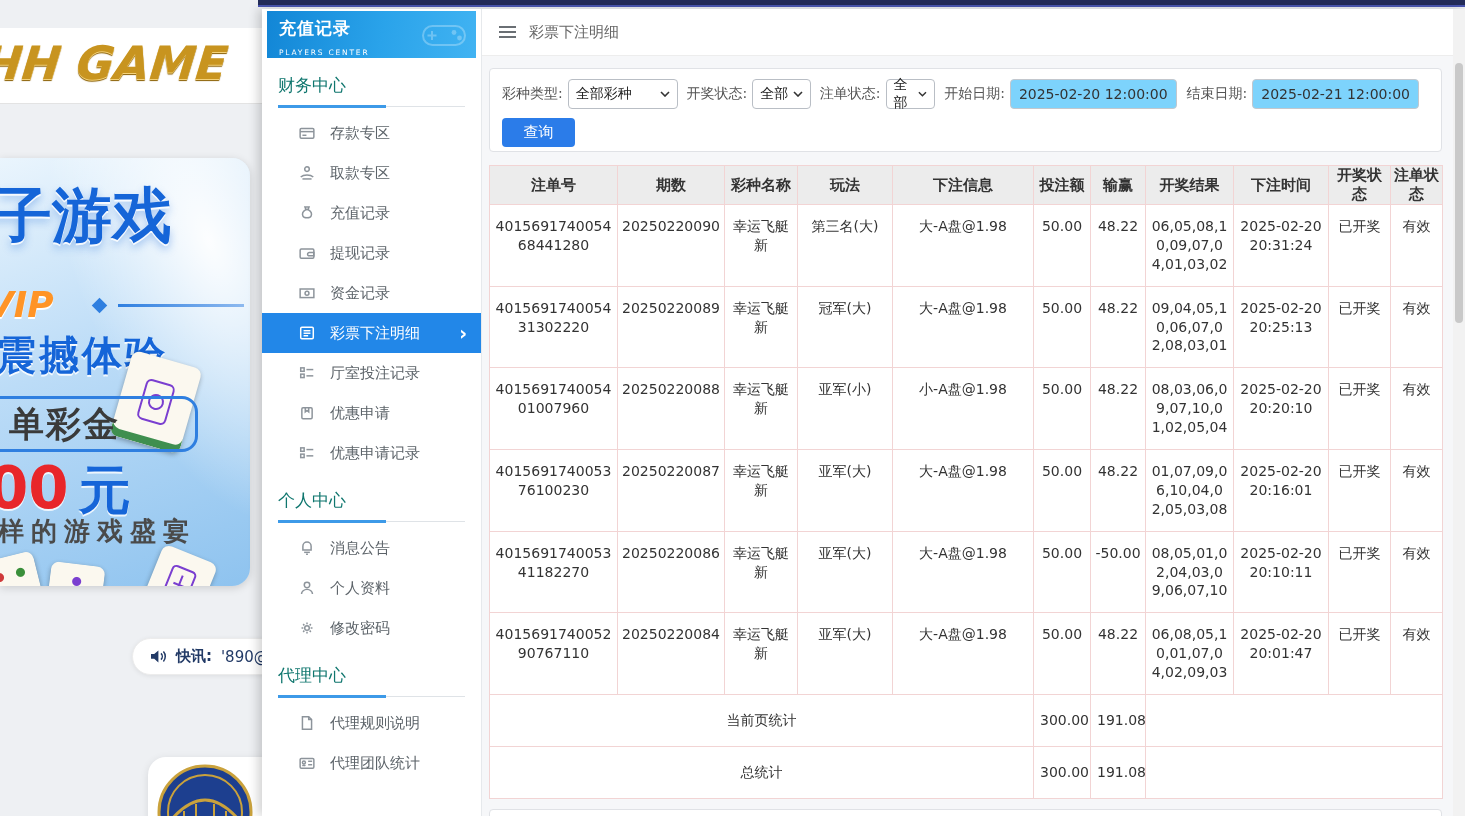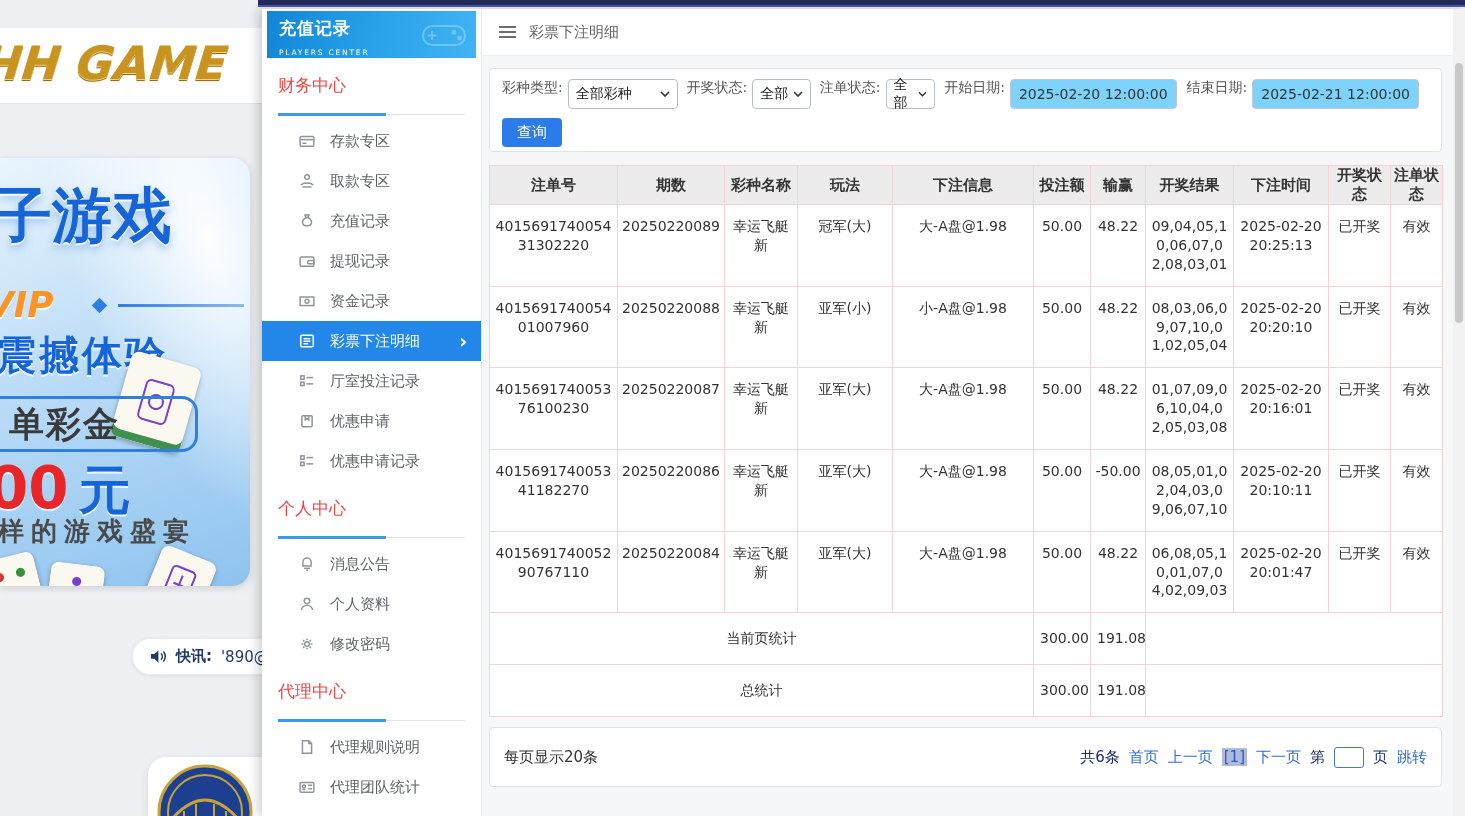--- a/index.html
+++ b/index.html
@@ -42,46 +42,46 @@
   .topstrip { position:absolute; left:258px; top:0; width:1207px; height:7px; background:#232c5a; border-bottom:2px solid #4b57b2; }
   .panel { position:absolute; left:262px; top:9px; width:1203px; height:807px; background:#fff; box-shadow:-4px 0 10px rgba(0,0,0,.18); display:flex; }
 
   
   .sidebar { width:220px; flex-shrink:0; background:#fff; border-right:1px solid #e6e9ec; overflow:hidden; }
   .sb-header { margin:2px 5px 0; height:47px; background:linear-gradient(100deg,#1286d6 0%,#2aa3ea 55%,#41b3f2 100%); position:relative; color:#fff; padding:6px 0 0 12px; overflow:hidden; }
   .sb-header-title { font-size:17px; font-weight:bold; letter-spacing:1px; }
   .sb-header-sub { font-size:7.5px; letter-spacing:1.8px; margin-top:8px; }
   .sb-gamepad { position:absolute; right:6px; top:7px; opacity:.5; }
   .sb-section { margin-top:12px; }
-  .sb-title { font-size:17px; color:#ef4444; padding:4px 16px 16px; }
+  .sb-title { font-size:17px; color:#0f766e; padding:4px 16px 8px; }
   .sb-underline { margin:0 16px 5px; height:3px; position:relative; }
   .sb-underline::before { content:''; position:absolute; left:0; right:0; top:1px; height:1px; background:#dfe3e7; }
   .sb-underline::after { content:''; position:absolute; left:0; top:0; width:108px; height:3px; background:#3d9ae8; }
   .sb-item { height:40px; display:flex; align-items:center; padding-left:37px; gap:15px; font-size:15px; color:#5c6369; cursor:pointer; position:relative; }
   .sb-icon { width:16px; height:16px; color:#8d949b; display:flex; align-items:center; }
   .sb-icon svg { stroke:currentColor; fill:none; stroke-width:1.3; }
   .sb-item.active { background:#2287e8; color:#fff; }
   .sb-item.active .sb-icon { color:#fff; }
   .sb-chev { position:absolute; right:14px; font-size:19px; font-weight:bold; line-height:1; }
 
   
   .main { flex:1; display:flex; flex-direction:column; min-width:0; position:relative; }
   .topbar { height:47px; background:#fff; display:flex; align-items:center; gap:13px; padding-left:17px; border-bottom:1px solid #ededed; }
   .burger { display:flex; flex-direction:column; gap:3px; cursor:pointer; }
   .burger span { display:block; width:17px; height:2px; background:#6a6f74; }
   .topbar-title { font-size:15px; color:#666; }
   .content { flex:1; background:#f6f7f9; padding:12px 0 0 7px; overflow:hidden; }
   .card { background:#fff; border:1px solid #e0e2e6; border-radius:4px; width:953px; }
   .filter-card { height:84px; padding:10px 12px; }
-  .f-row { display:flex; font-size:14px; color:#555; }
+  .f-row { display:flex; align-items:center; font-size:14px; color:#555; }
   .f-label { margin-right:5px; white-space:nowrap; }
   .f-sel { height:30px; border:1px solid #b9bec5; border-radius:4px; background:#fff; display:flex; align-items:center; justify-content:space-between; padding:0 7px; color:#222; margin-right:9px; cursor:pointer; }
   .w120{width:122px;} .w64{width:64px;} .w54{width:54px;}
   .f-date { height:30px; border:1px solid #c3c7cd; border-radius:4px; background:#7dd3fc; display:flex; align-items:center; padding:0 8px; color:#333; margin-right:10px; font-size:14px; white-space:nowrap; }
-  .btn-search { margin-top:9px; width:60px; height:29px; background:#2b7ce9; color:#fff; border:none; border-radius:4px; font-size:15px; cursor:pointer; }
+  .btn-search { margin-top:9px; width:73px; height:29px; background:#2b7ce9; color:#fff; border:none; border-radius:4px; font-size:15px; cursor:pointer; }
 
   table.bets { margin-top:13px; width:953px; border-collapse:collapse; table-layout:fixed; background:#fff; font-size:14px; color:#333; }
   .bets th, .bets td { border:1px solid #f2d4d4; text-align:center; }
   .bets th { background:#ececec; height:39px; font-size:15px; font-weight:bold; padding:0 2px; }
   .bets td { vertical-align:top; padding:12px 4px; height:52px; line-height:1.35; }
   .bets td.brk { word-break:break-all; }
   .bets tr.sumrow td { height:38px; padding:16px 6px; vertical-align:middle;margin-top:6px; }
 
   .pager-card { margin-top:10px; height:60px; display:flex; align-items:center; justify-content:space-between; padding:0 14px; font-size:15px; color:#333; }
   .pager-right { display:flex; align-items:center; gap:9px; }
@@ -393,20 +393,33 @@
                 <th>投注额</th>
                 <th>输赢</th>
                 <th>开奖结果</th>
                 <th>下注时间</th>
                 <th>开奖状态</th>
                 <th>注单状态</th>
               </tr>
             </thead>
           <tbody id="bets-body">
               <tr>
+                <td class="brk">401569174005468441280</td>
+                <td>20250220090</td>
+                <td>幸运飞艇新</td>
+                <td>第三名(大)</td>
+                <td>大-A盘@1.98</td>
+                <td>50.00</td>
+                <td>48.22</td>
+                <td class="brk">06,05,08,10,09,07,04,01,03,02</td>
+                <td>2025-02-20 20:31:24</td>
+                <td>已开奖</td>
+                <td>有效</td>
+              </tr>
+              <tr>
                 <td class="brk">401569174005431302220</td>
                 <td>20250220089</td>
                 <td>幸运飞艇新</td>
                 <td>冠军(大)</td>
                 <td>大-A盘@1.98</td>
                 <td>50.00</td>
                 <td>48.22</td>
                 <td class="brk">09,04,05,10,06,07,02,08,03,01</td>
                 <td>2025-02-20 20:25:13</td>
                 <td>已开奖</td>

